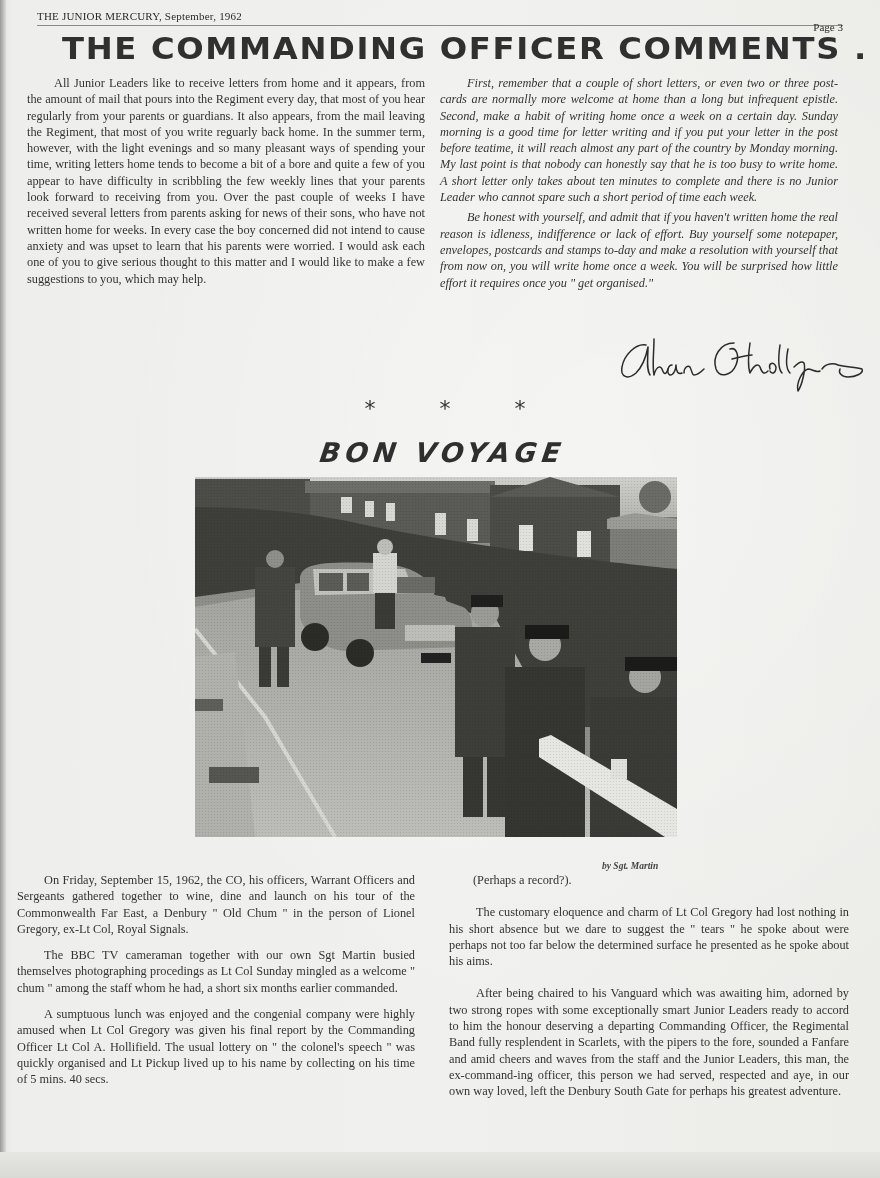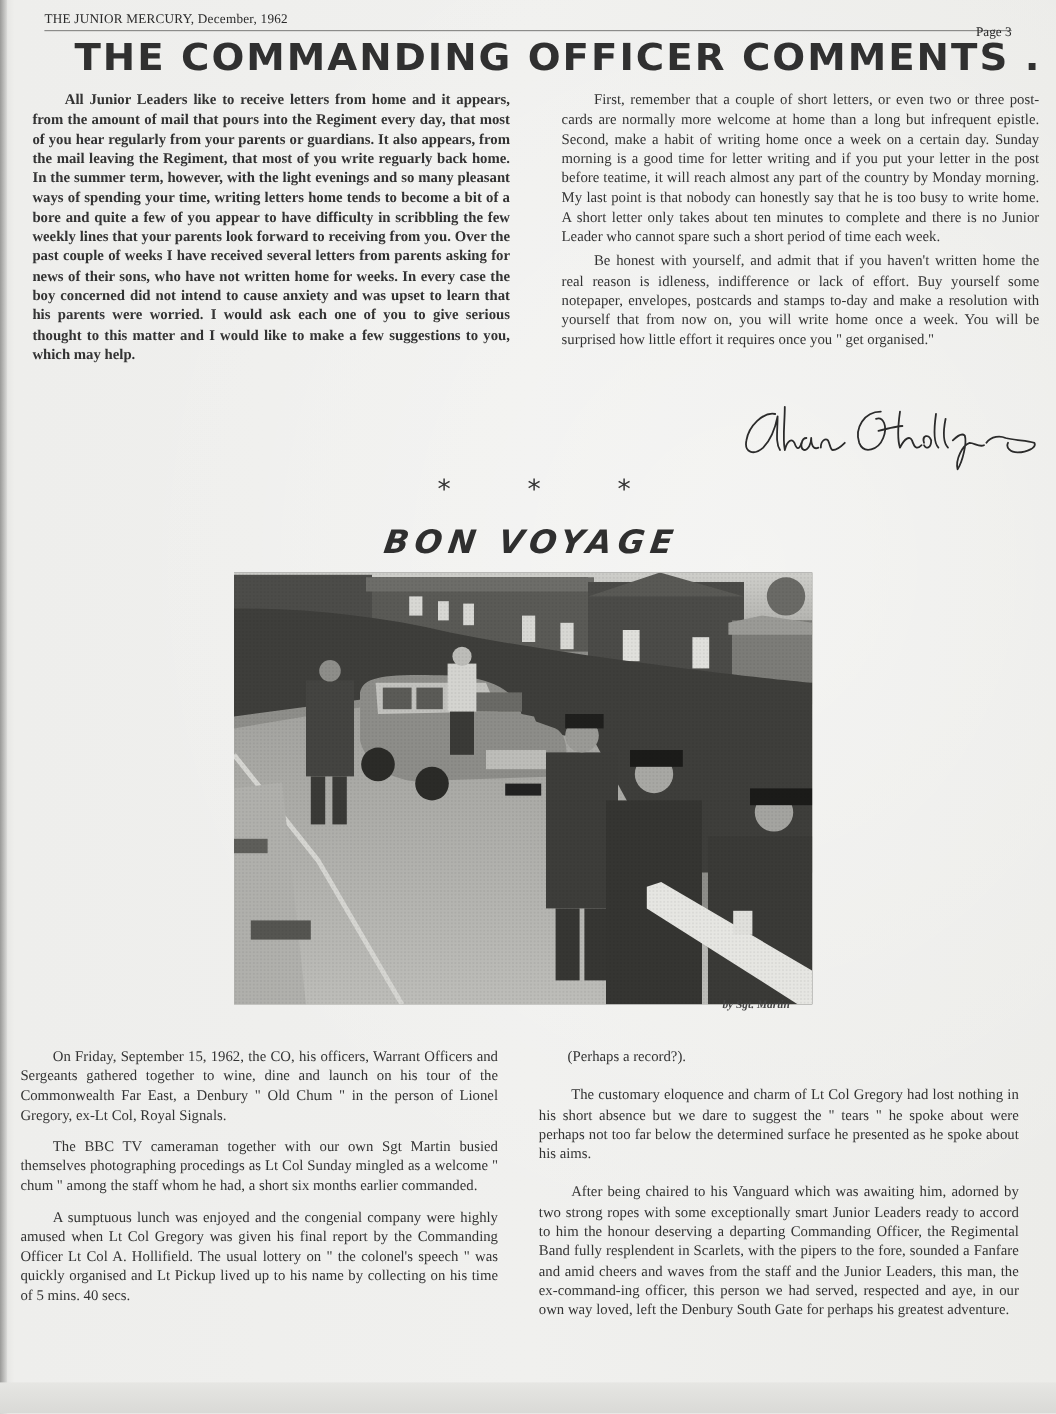--- a/index.html
+++ b/index.html
@@ -41,22 +41,22 @@
       letter-spacing: 1.6px; color: #303030;
       transform: scaleX(1.04); transform-origin: left;
       white-space: nowrap;
     }
     .col {
       position: absolute; font-size: 12.3px; line-height: 16.3px;
       text-align: justify; color: #333;
     }
     .col p { text-indent: 27px; margin-bottom: 0; }
     .col p + p { margin-top: 4px; }
-    .col-tl { left: 27px; top: 75px; width: 398px; font-weight: bold; }
-    .col-tr { left: 468px; top: 75px; width: 398px; }
+    .col-tl { left: 27px; top: 75px; width: 398px; }
+    .col-tr { left: 440px; top: 75px; width: 398px; font-style: italic; }
     .col-bl { left: 17px; top: 872px; width: 398px; }
     .col-br { left: 449px; top: 872px; width: 400px; }
     .col-bl p + p { margin-top: 10px; }
     .col-br p + p { margin-top: 16px; }
     .col-br p.noindent { text-indent: 0; margin-left: 24px; }
     .signature {
       position: absolute; left: 612px; top: 325px; width: 260px; height: 70px;
     }
     .stars {
       position: absolute; left: 360px; top: 398px; width: 170px; height: 22px;
@@ -72,33 +72,33 @@
       letter-spacing: 5px; color: #2f2f2f;
       transform: skewX(-8deg);
       white-space: nowrap;
     }
     .photo {
       position: absolute; left: 195px; top: 477px; width: 482px; height: 360px;
       background: #8e8e8a; overflow: hidden;
     }
     .photo svg { display: block; }
     .caption {
-      position: absolute; left: 602px; top: 832px; width: 120px;
+      position: absolute; left: 602px; top: 860px; width: 120px;
       font-style: italic; font-weight: bold; font-size: 9.5px; line-height: 12px; color: #444;
     }
   </style>
 </head>
 <body>
 
 <div class="page">
   <div class="left-edge"></div>
   <div class="bottom-band"></div>
 
   <div class="running-head">
-    <span class="pub">THE JUNIOR MERCURY, December, 1962</span>
+    <span class="pub">THE JUNIOR MERCURY, September, 1962</span>
     <span class="pg">Page 3</span>
   </div>
 
   <h1 class="headline">THE COMMANDING OFFICER COMMENTS . . .</h1>
 
   <div class="col col-tl">
     <p>All Junior Leaders like to receive letters from home and it appears, from the amount of mail that pours into the Regiment every day, that most of you hear regularly from your parents or guardians. It also appears, from the mail leaving the Regiment, that most of you write reguarly back home. In the summer term, however, with the light evenings and so many pleasant ways of spending your time, writing letters home tends to become a bit of a bore and quite a few of you appear to have difficulty in scribbling the few weekly lines that your parents look forward to receiving from you. Over the past couple of weeks I have received several letters from parents asking for news of their sons, who have not written home for weeks. In every case the boy concerned did not intend to cause anxiety and was upset to learn that his parents were worried. I would ask each one of you to give serious thought to this matter and I would like to make a few suggestions to you, which may help.</p>
   </div>
 
   <div class="col col-tr">

